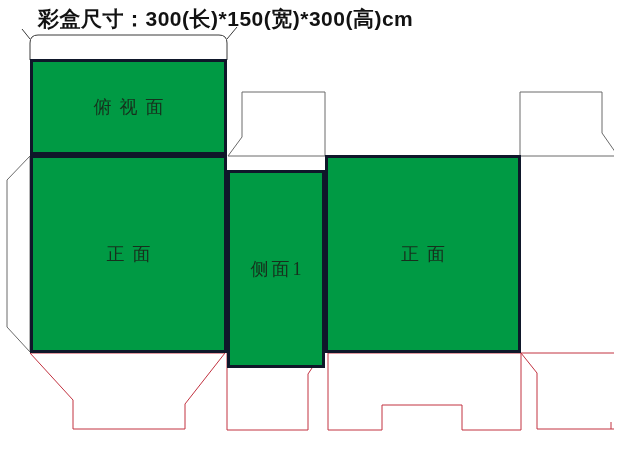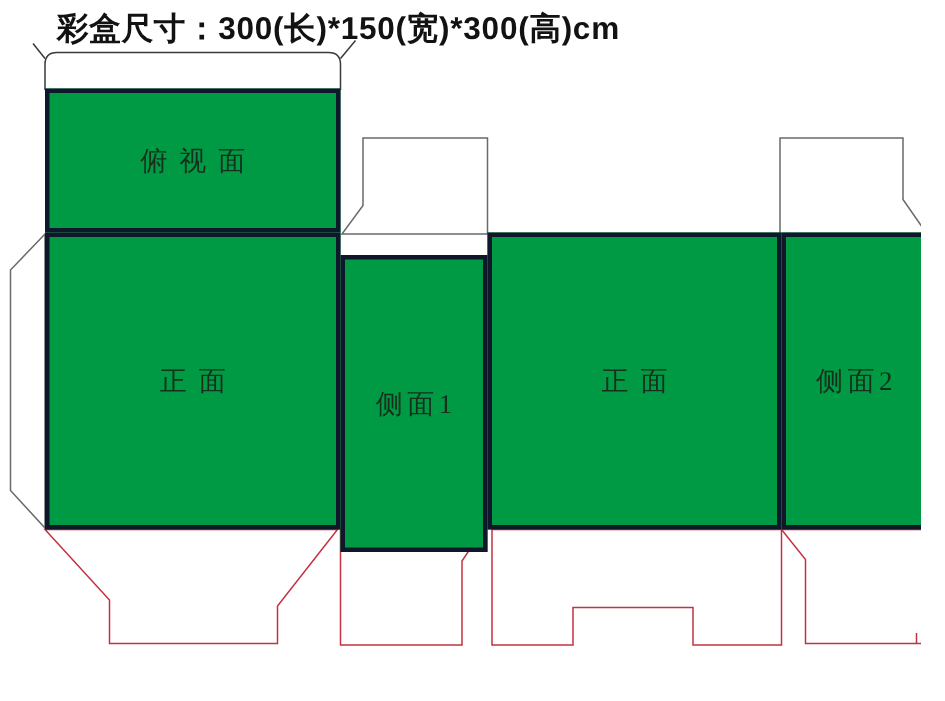--- a/index.html
+++ b/index.html
@@ -112,17 +112,14 @@
   </div>
 
   <div class="panel panel-side-1">
     <span class="panel-label tight">侧面1</span>
   </div>
 
   <div class="panel panel-front-2">
     <span class="panel-label">正面</span>
   </div>
 
-  <div class="panel panel-side-2">
-    <span class="panel-label tight">侧面2</span>
-  </div>
 
 </div>
 
 </body></html>

